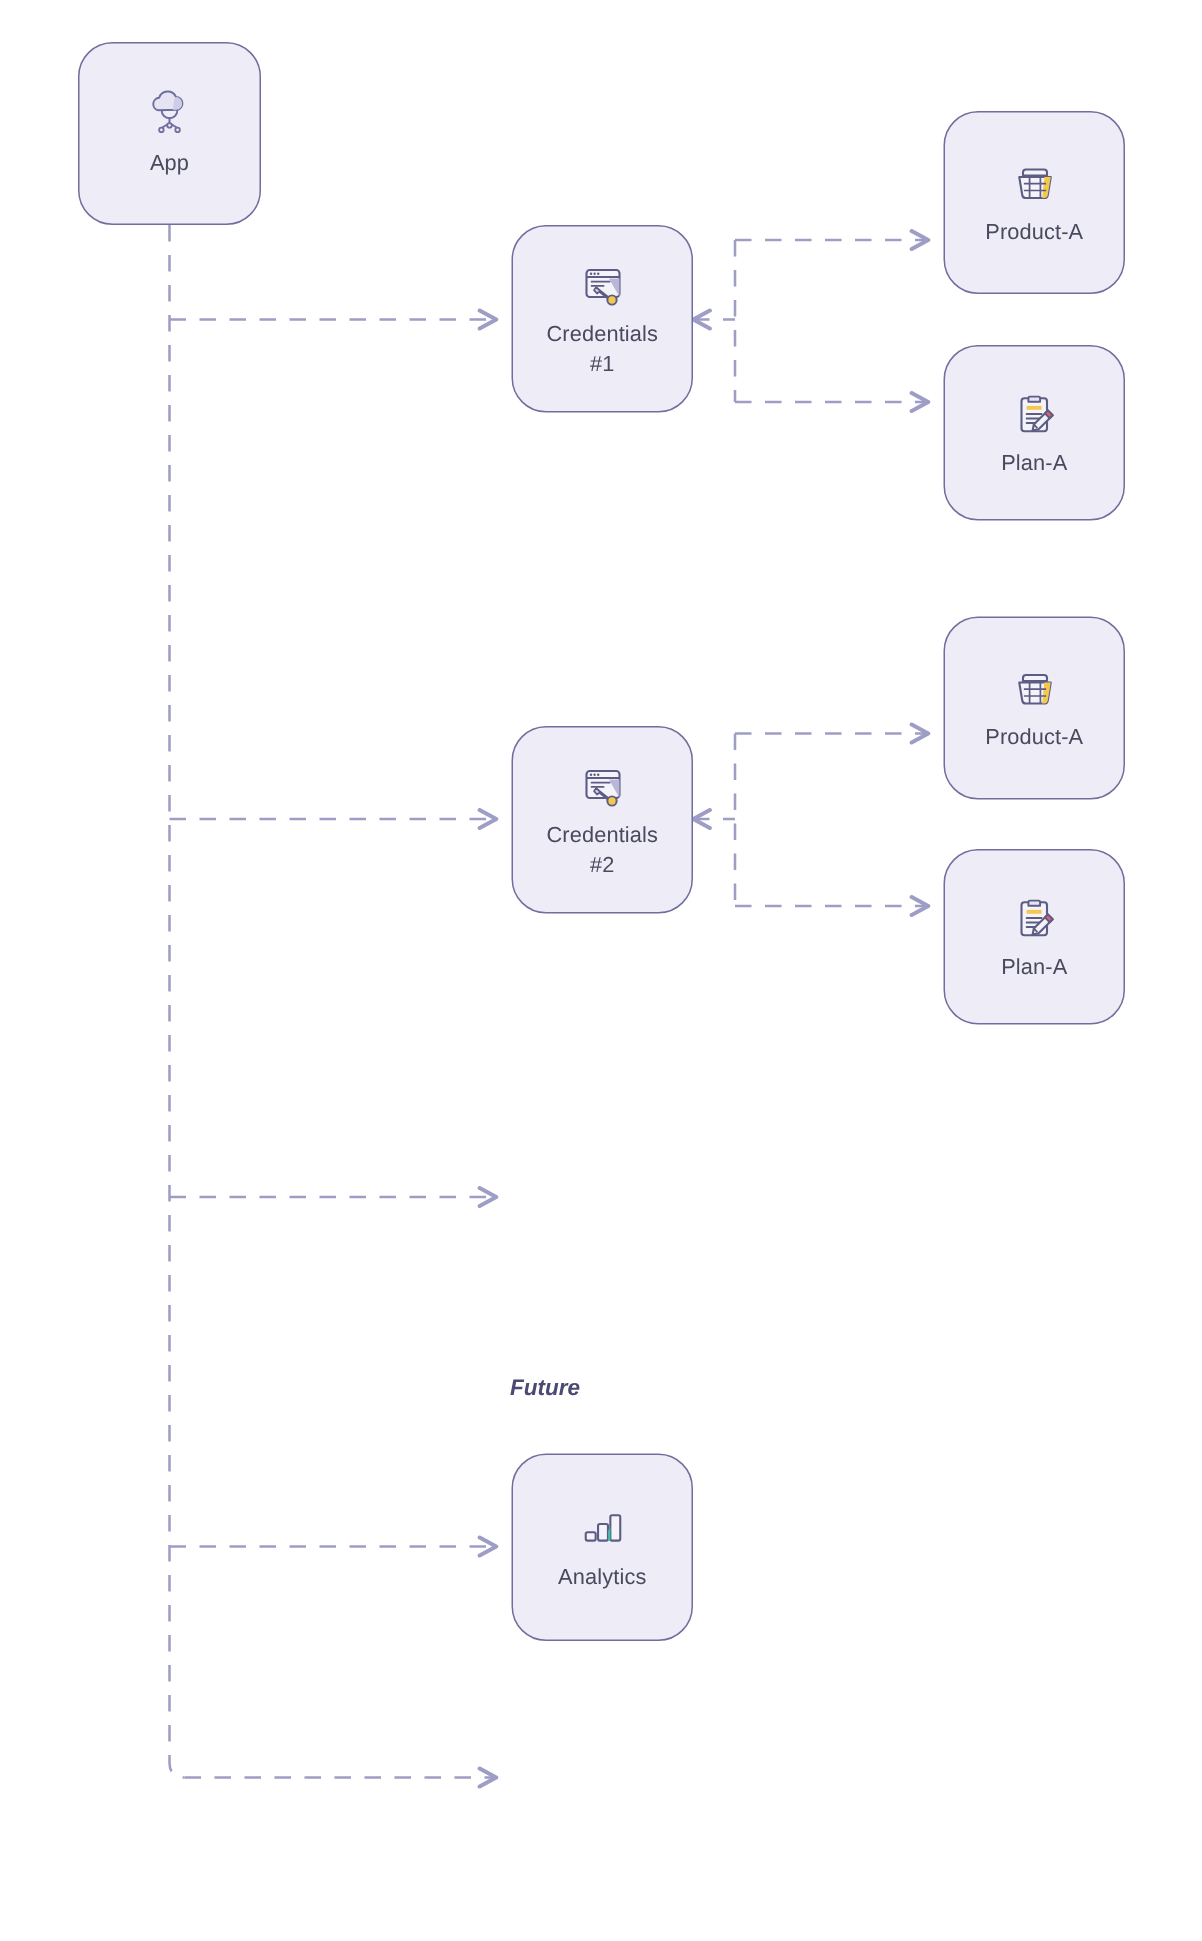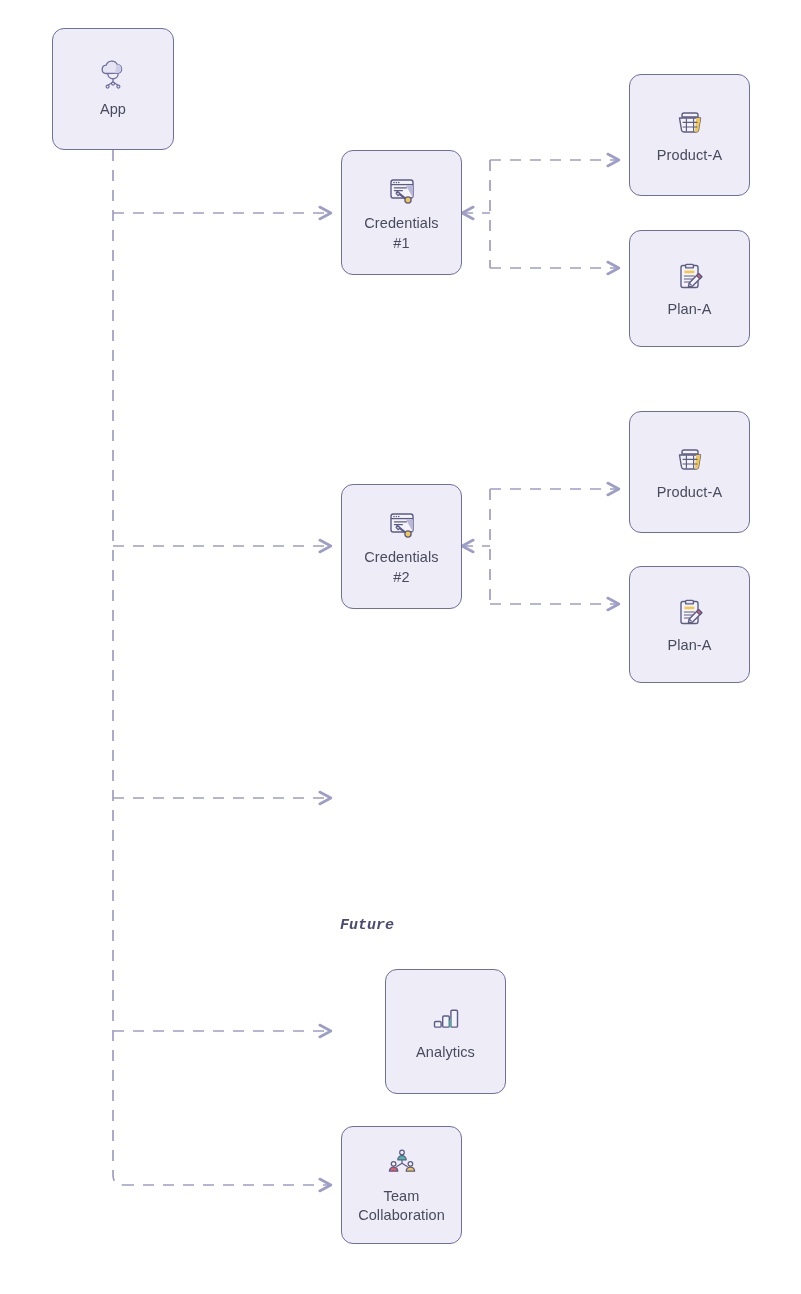--- a/index.html
+++ b/index.html
@@ -7,21 +7,21 @@
     font-family:"Liberation Sans", sans-serif;
     width:801px;height:1294px;position:relative;overflow:hidden;
     color:#4a4a5e;
   }
   #canvas{position:absolute;inset:0;width:801px;height:1294px;}
   #edges{position:absolute;left:0;top:0;width:801px;height:1294px;}
   .node{
     position:absolute;
     background:#edecf7;
     border:1.6px solid #6f6e9c;
-    border-radius:12px;
+    border-radius:23px;
     box-sizing:border-box;
     display:flex;
     flex-direction:column;
     align-items:center;
     justify-content:center;
     gap:6px;
     z-index:2;
   }
   .node .ico{
     width:36px;height:36px;display:block;line-height:0;
@@ -186,45 +186,28 @@
         <path d="M12.4 18h10M12.4 21h10M12.4 24h6" stroke="#5d5c85" stroke-width="1.2" stroke-linecap="round"></path>
         <path d="M26.6 15.6l3.2 3.2-9.4 9.4-4 .8.8-4z" fill="#f4f3fa" stroke="#5d5c85" stroke-width="1.4" stroke-linejoin="round"></path>
         <path d="M26.6 15.6l3.2 3.2-2 2-3.2-3.2z" fill="#eb5a6a" stroke="#5d5c85" stroke-width="1.3" stroke-linejoin="round"></path>
         <path d="M17.2 25l2.4 2.4" stroke="#5d5c85" stroke-width="1.2"></path>
       </svg>
     </span>
     <span class="lbl">Plan-A</span>
   </div>
 
 
-  <div class="section-label" style="left:340px;top:917px;font-family:Liberation Mono, monospace;">Future</div>
-
-  <div class="node" style="left:341px;top:969px;width:121px;height:125px;margin-left:44px;">
+  <div class="section-label" style="left:340px;top:917px;">Future</div>
+
+  <div class="node" style="left:341px;top:969px;width:121px;height:125px;">
     <span class="ico">
       <svg viewBox="0 0 36 36">
         <rect x="6.5" y="20.5" width="6.6" height="5.6" rx="1.2" fill="#f4f3fa" stroke="#5d5c85" stroke-width="1.4"></rect>
         <rect x="14.7" y="15" width="6.6" height="11.1" rx="1.2" fill="#f4f3fa" stroke="#5d5c85" stroke-width="1.4"></rect>
         <rect x="22.9" y="9.2" width="6.6" height="16.9" rx="1.2" fill="#f4f3fa" stroke="#5d5c85" stroke-width="1.4"></rect>
         <path d="M21.4 26.1v-5.5a5 5 0 0 1 1.5-3.5v9z" fill="#3fc0a8"></path>
       </svg>
     </span>
     <span class="lbl">Analytics</span>
   </div>
 
-  <div class="node" style="left:341px;top:1126px;width:121px;height:118px;">
-    <span class="ico">
-      <svg viewBox="0 0 36 36">
-        <path d="M18 14.6v3.6M18 18.2l-5.2 3.4M18 18.2l5.2 3.4" fill="none" stroke="#5d5c85" stroke-width="1.2" stroke-linecap="round"></path>
-        <g stroke="#5d5c85" stroke-width="1.25">
-          <circle cx="18" cy="7.4" r="2.3" fill="#f4f3fa"></circle>
-          <path d="M13.8 14.8a4.2 4.2 0 0 1 8.4 0z" fill="#3fc0a8" stroke-linejoin="round"></path>
-          <circle cx="9.6" cy="18.8" r="2.3" fill="#f4f3fa"></circle>
-          <path d="M5.4 26.2a4.2 4.2 0 0 1 8.4 0z" fill="#eb5a6a" stroke-linejoin="round"></path>
-          <circle cx="26.4" cy="18.8" r="2.3" fill="#f4f3fa"></circle>
-          <path d="M22.2 26.2a4.2 4.2 0 0 1 8.4 0z" fill="#f2c94c" stroke-linejoin="round"></path>
-        </g>
-      </svg>
-    </span>
-    <span class="lbl">Team
-Collaboration</span>
-  </div>
 
 </div>
 
 </body></html>

